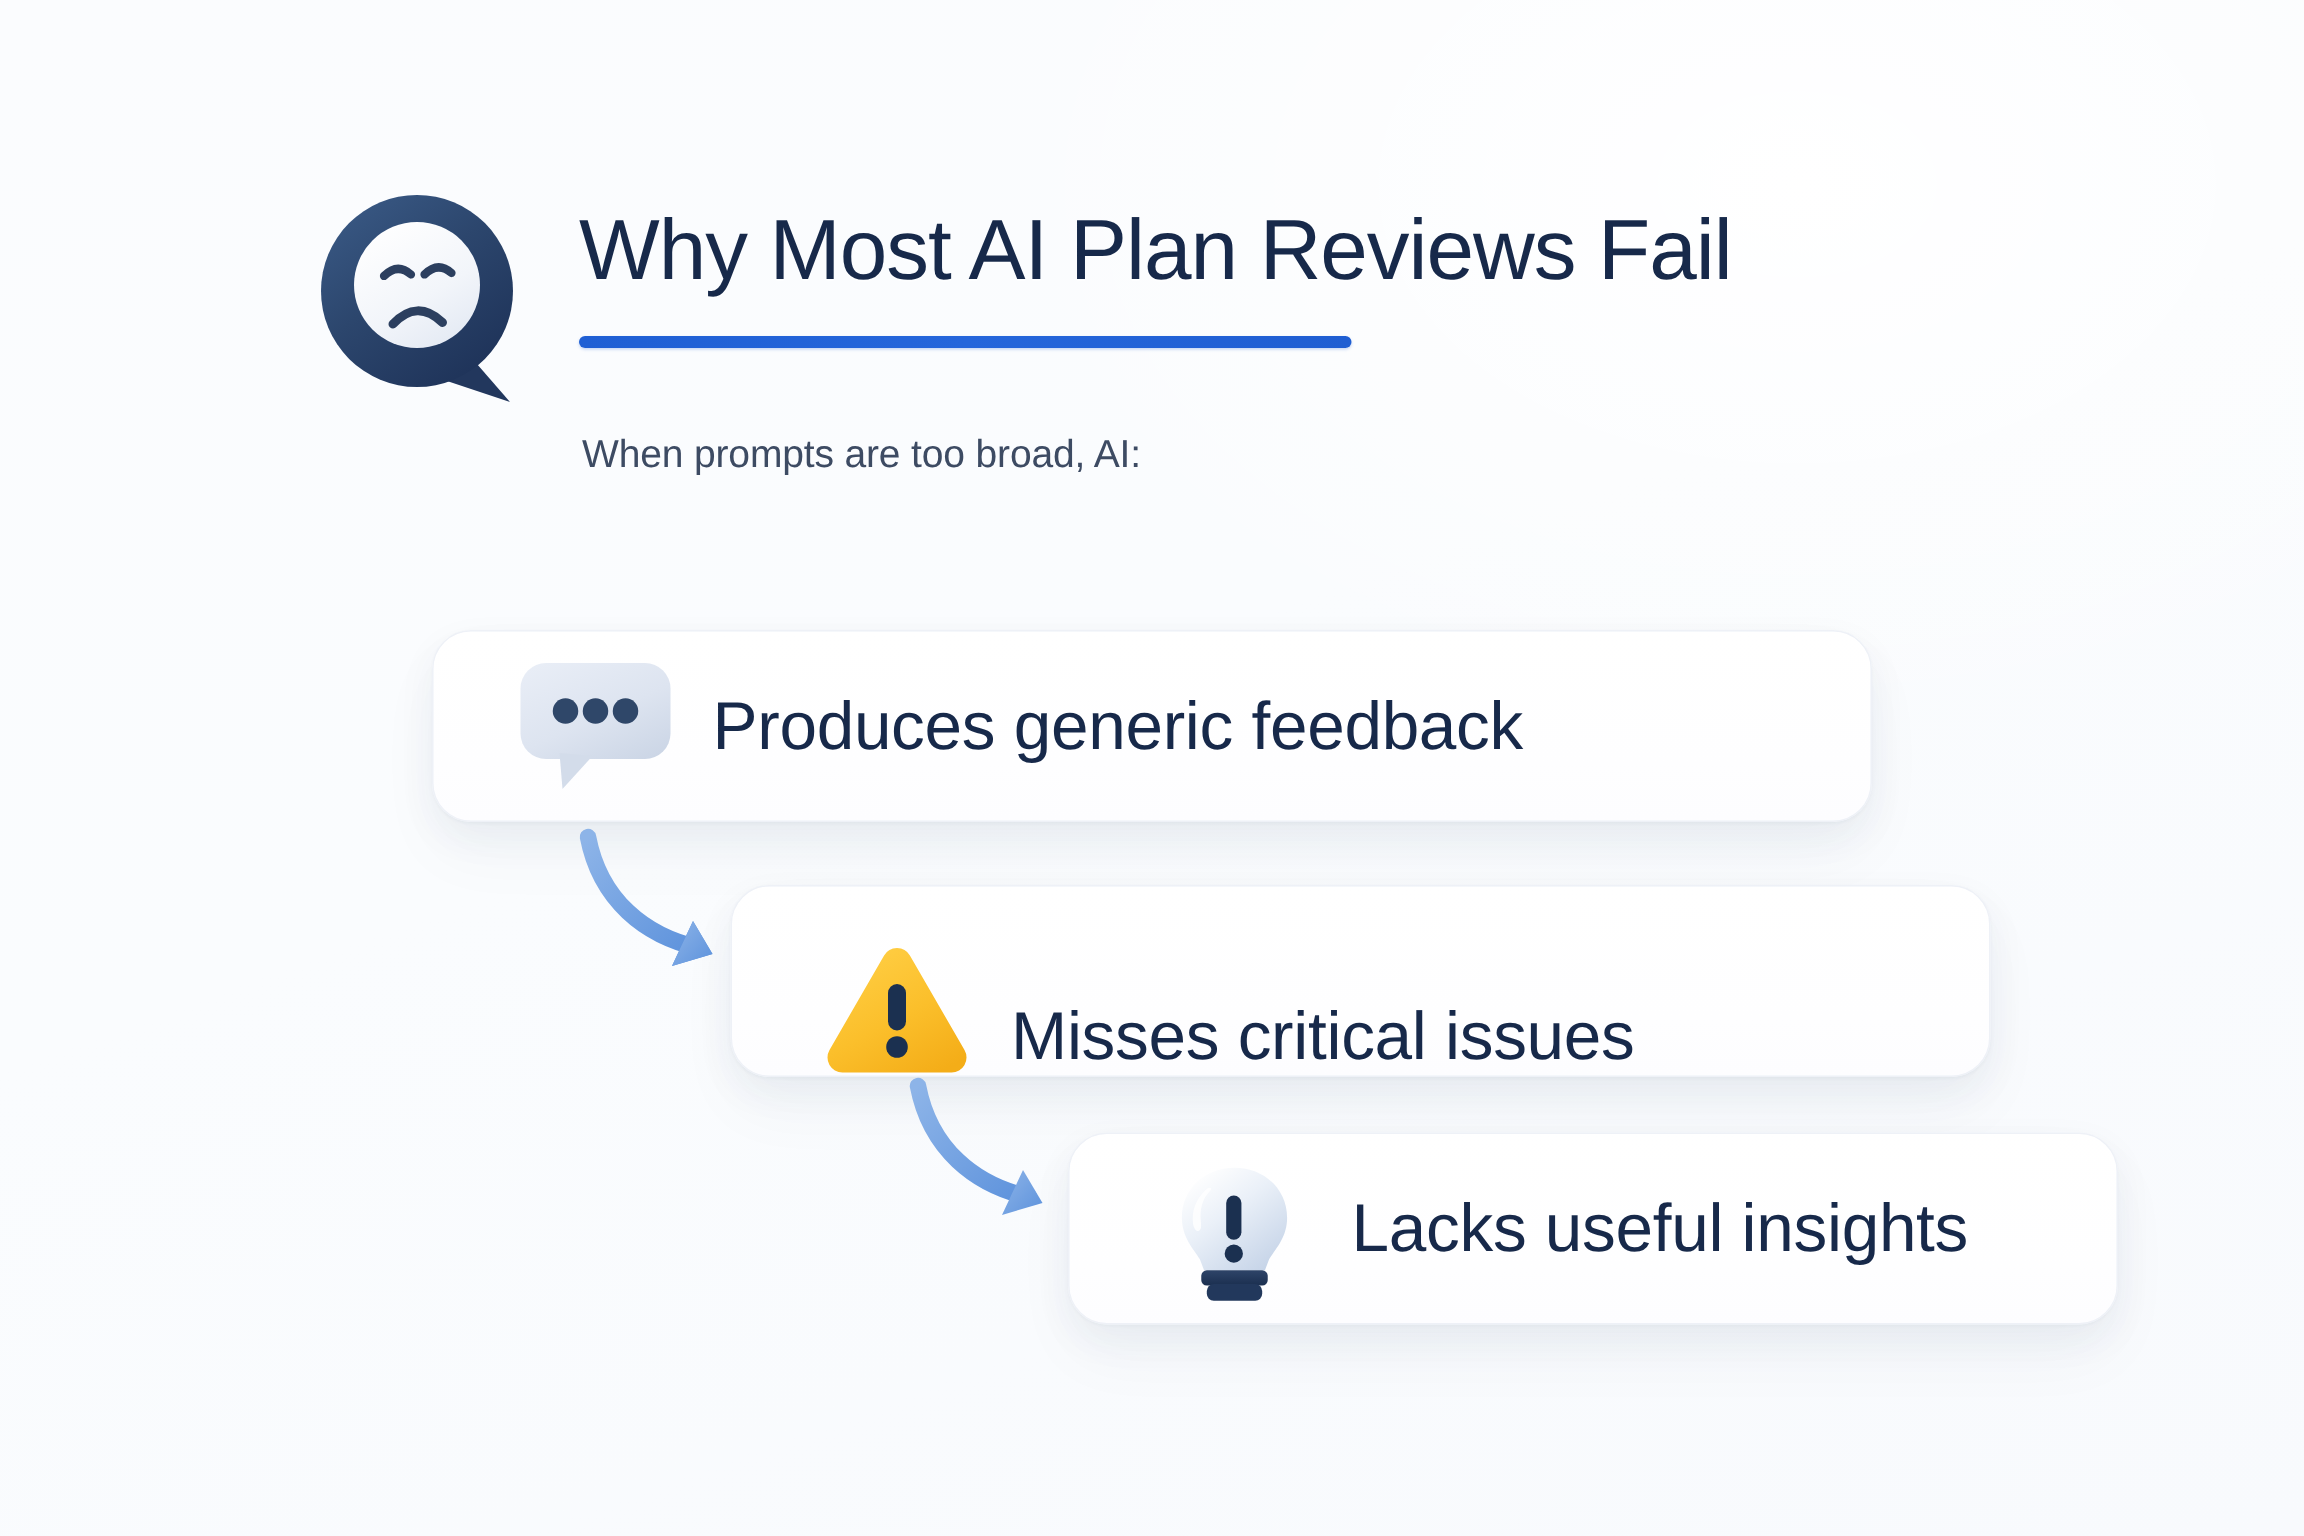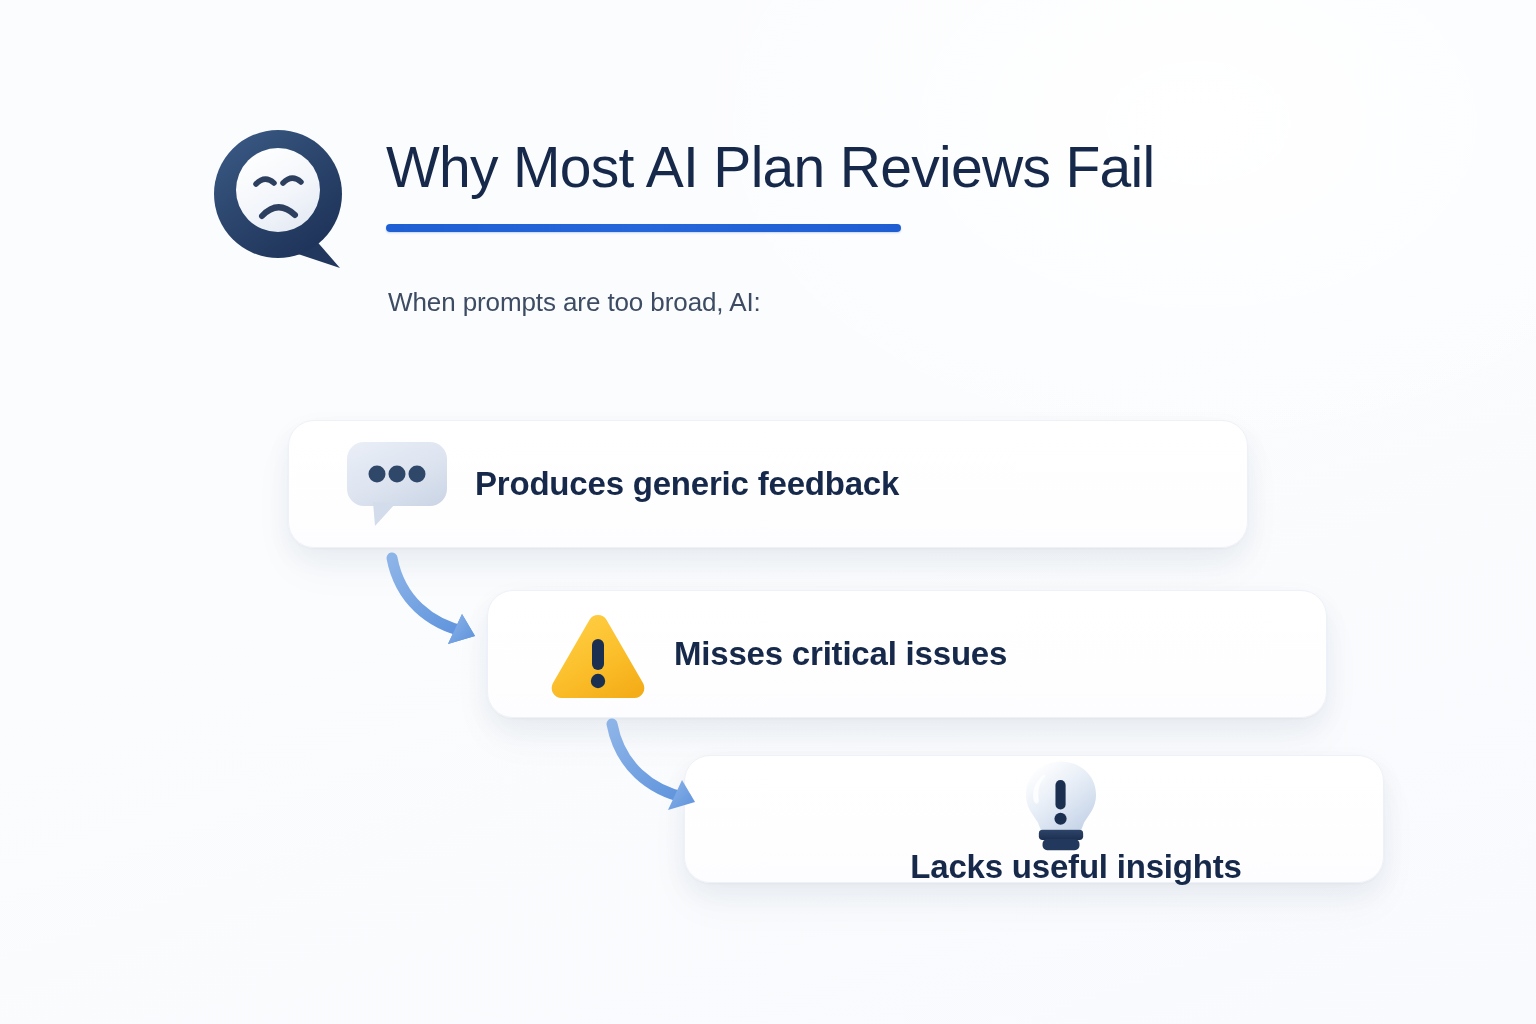--- a/index.html
+++ b/index.html
@@ -88,33 +88,33 @@
     box-shadow:
       0 1px 2px rgba(30, 50, 90, 0.035),
       0 10px 26px rgba(30, 50, 90, 0.055),
       0 22px 44px rgba(30, 50, 90, 0.035);
     display: flex;
     align-items: center;
     box-sizing: border-box;
   }
 
   .card-1 { left: 288px; top: 420px;  width: 960px; height: 128px; padding-left: 56px; }
-  .card-2 { left: 487px; top: 590px;  width: 840px; height: 128px; padding-left: 58px; }
-  .card-3 { left: 684px; top: 755px;  width: 700px; height: 128px; padding-left: 62px; flex-direction: column; }
+  .card-2 { left: 487px; top: 590px;  width: 840px; height: 128px; padding-left: 58px; align-items: flex-end; }
+  .card-3 { left: 712px; top: 755px;  width: 700px; height: 128px; padding-left: 62px; }
 
   .card-icon {
     width: 104px;
     height: 92px;
     flex: 0 0 auto;
     position: relative;
   }
 
   .card-label {
-    font-size: 33px;
-    font-weight: 700;
+    font-size: 45px;
+    font-weight: 400;
     color: #17294a;
     letter-spacing: -0.2px;
     white-space: nowrap;
   }
 
   .card-1 .card-label { margin-left: 26px; }
   .card-2 .card-label { margin-left: 24px; }
   .card-3 .card-label { margin-left: 22px; }
 
   

